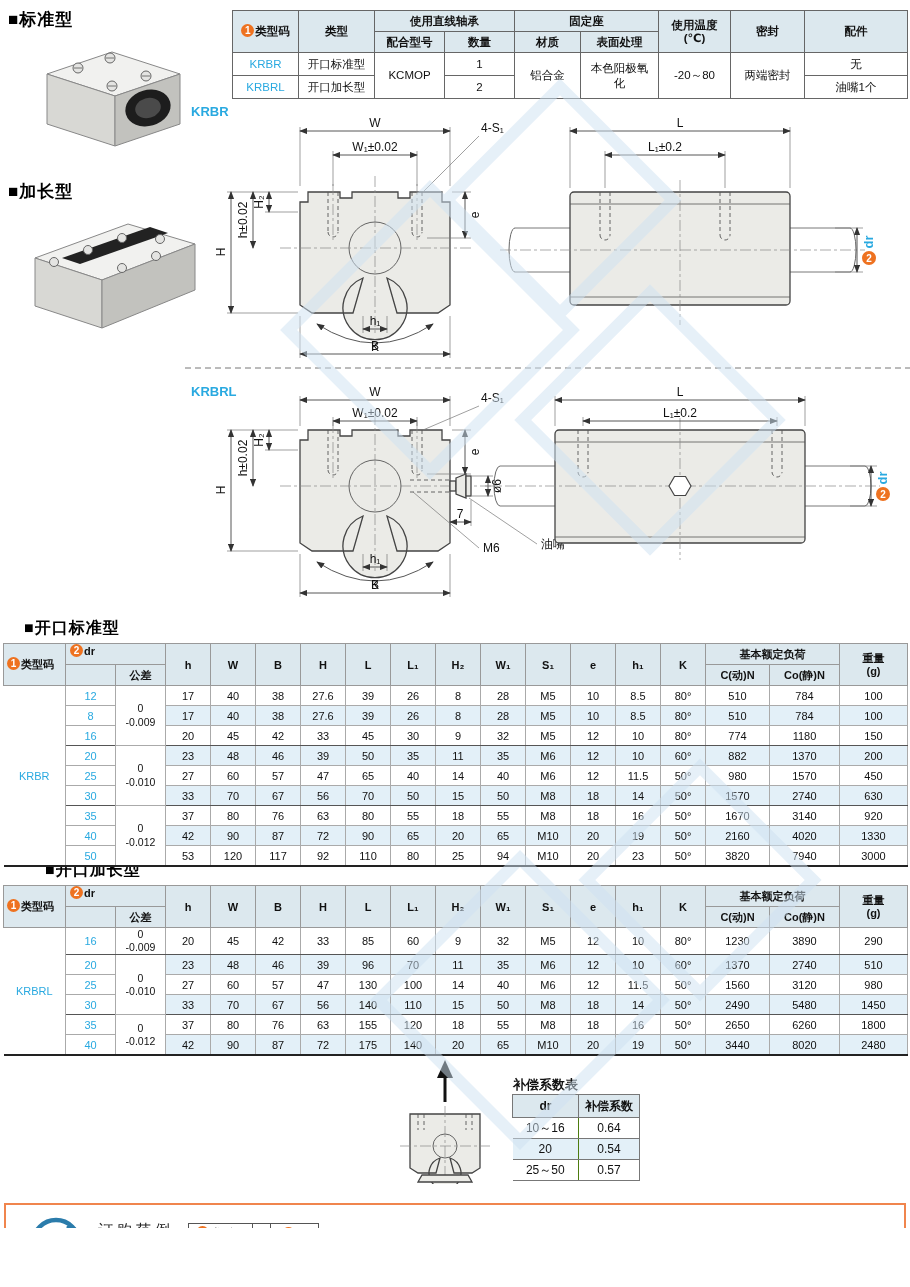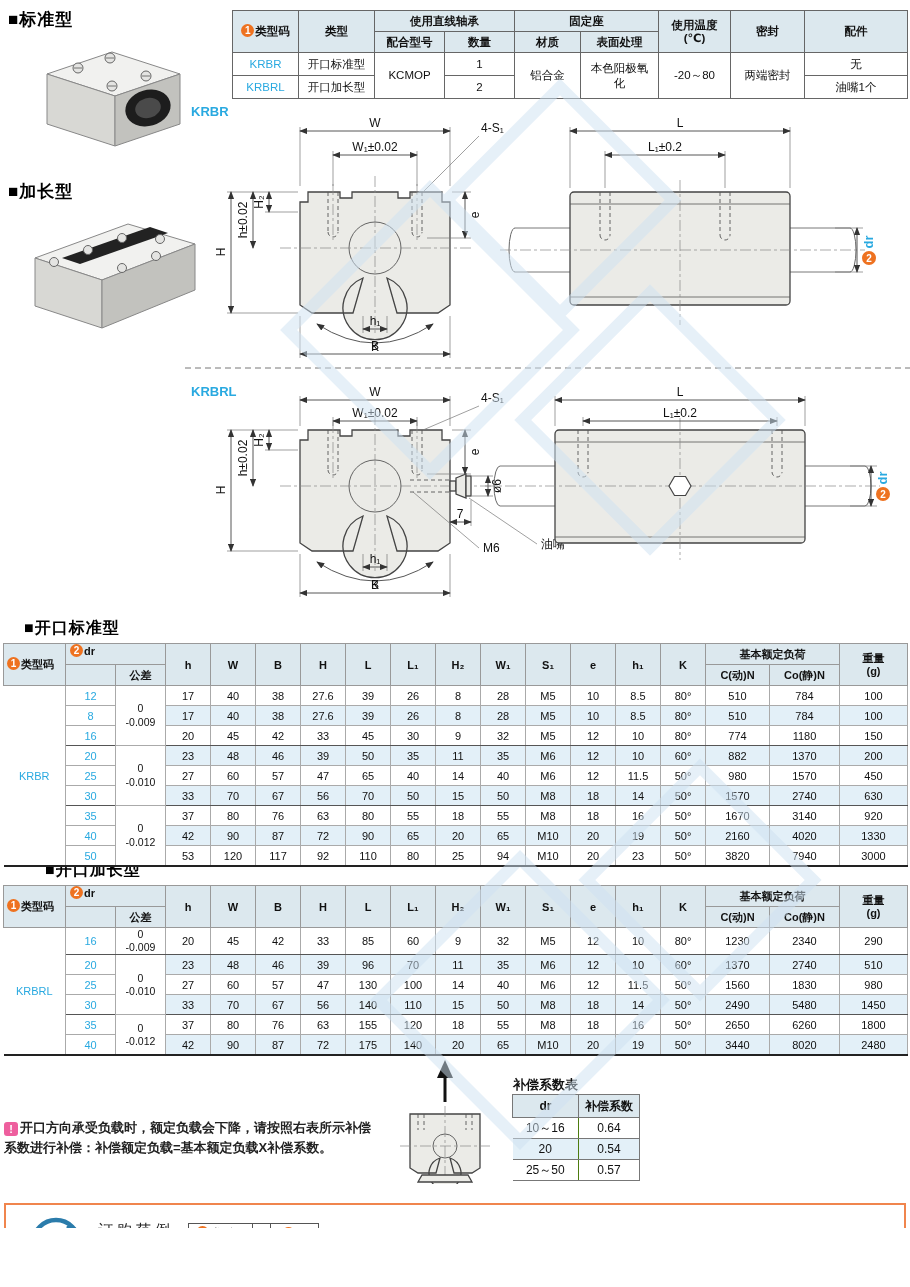--- a/index.html
+++ b/index.html
@@ -651,21 +651,21 @@
           <td class="vcell">33</td>
           <td class="vcell">85</td>
           <td class="vcell">60</td>
           <td class="vcell">9</td>
           <td class="vcell">32</td>
           <td class="vcell">M5</td>
           <td class="vcell">12</td>
           <td class="vcell">10</td>
           <td class="vcell">80°</td>
           <td class="vcell">1230</td>
-          <td class="vcell">2340</td>
+          <td class="vcell">3890</td>
           <td class="vcell">290</td>
         </tr>
         <tr class="alt">
           <td class="drcell">20</td>
           <td rowspan="3" class="tolcell">0
 -0.010</td>
           <td class="vcell">23</td>
           <td class="vcell">48</td>
           <td class="vcell">46</td>
           <td class="vcell">39</td>
@@ -689,21 +689,21 @@
           <td class="vcell">47</td>
           <td class="vcell">130</td>
           <td class="vcell">100</td>
           <td class="vcell">14</td>
           <td class="vcell">40</td>
           <td class="vcell">M6</td>
           <td class="vcell">12</td>
           <td class="vcell">11.5</td>
           <td class="vcell">50°</td>
           <td class="vcell">1560</td>
-          <td class="vcell">1830</td>
+          <td class="vcell">3120</td>
           <td class="vcell">980</td>
         </tr>
         <tr class="alt gend">
           <td class="drcell">30</td>
           <td class="vcell">33</td>
           <td class="vcell">70</td>
           <td class="vcell">67</td>
           <td class="vcell">56</td>
           <td class="vcell">140</td>
           <td class="vcell">110</td>
@@ -751,22 +751,20 @@
           <td class="vcell">20</td>
           <td class="vcell">19</td>
           <td class="vcell">50°</td>
           <td class="vcell">3440</td>
           <td class="vcell">8020</td>
           <td class="vcell">2480</td>
         </tr>
       </tbody>
   </table>
 
-  <div class="note" style="left:4px;top:1118px;width:470px;"><span class="note-icon">!</span><span>开口方向承受负载时，额定负载会下降，请按照右表所示补偿
-系数进行补偿：补偿额定负载=基本额定负载X补偿系数。</span></div>
 
   <svg style="position:absolute;left:392px;top:1056px;" width="105" height="128" viewBox="0 0 105 128">
     <line x1="53" y1="46" x2="53" y2="16" stroke="#111" stroke-width="3"></line>
     <polygon points="53,4 45,22 61,22" fill="#111"></polygon>
     <path class="oline" d="M18,112 V58 H88 V112 L80,117 H62 L58,102 A16,16 0 1 1 48,102 L44,117 H26 Z"></path>
     <circle class="thin" cx="53" cy="90" r="12"></circle>
     <g class="dash">
       <line x1="26" y1="58" x2="26" y2="74"></line>
         <line x1="32" y1="58" x2="32" y2="74"></line>
       <line x1="74" y1="58" x2="74" y2="74"></line>

